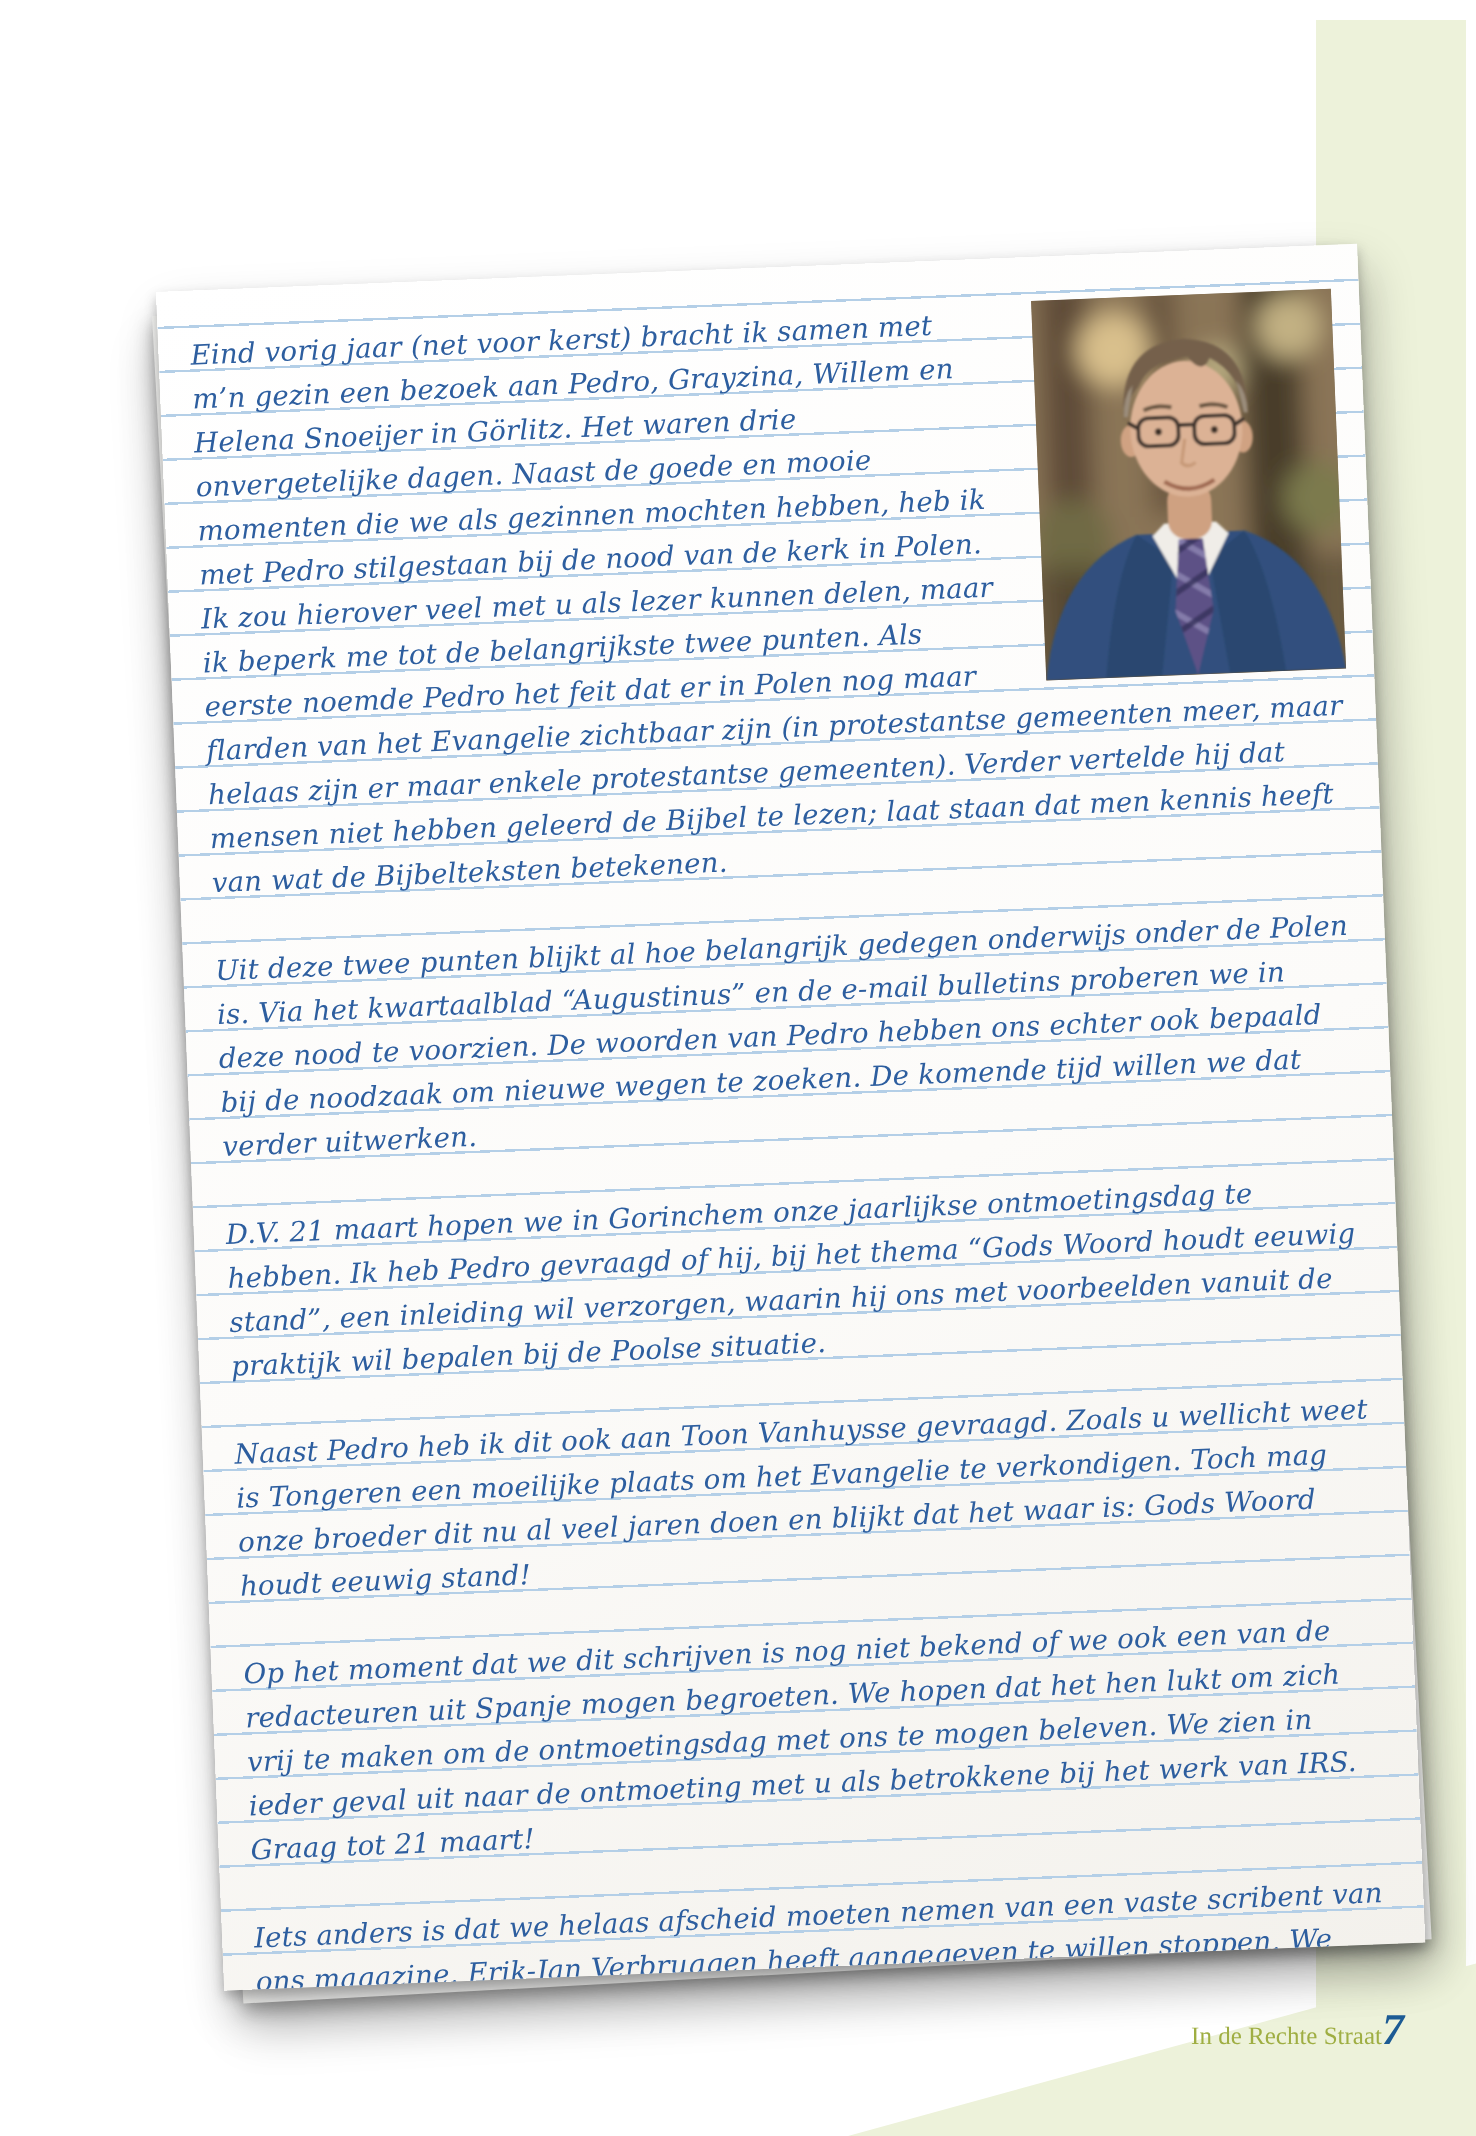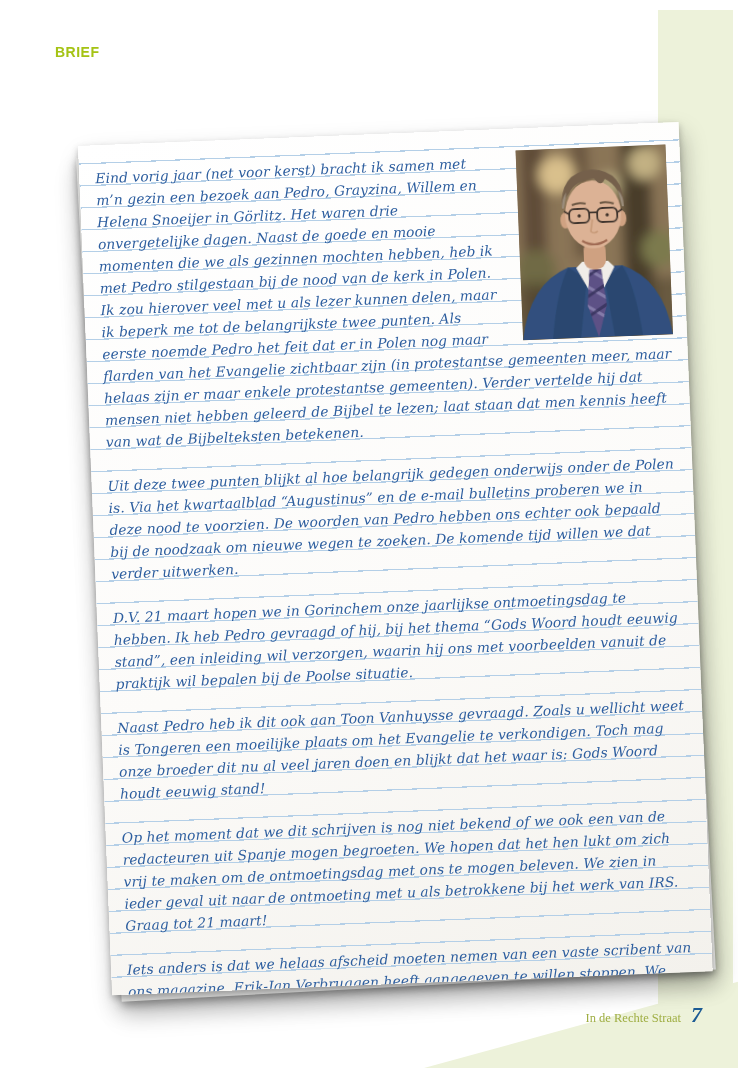--- a/index.html
+++ b/index.html
@@ -41,33 +41,32 @@
            font-size:13.8px;line-height:22px;color:#2d5e9f;letter-spacing:.1px;}
   .textcol p{margin:0 0 22px 0;}
 
   
   .photo{float:right;width:150px;height:190px;margin:0 0 6px 20px;
          overflow:hidden;background:#7d6a4e;}
   .photo svg{display:block;}
 
   
   .footer{position:absolute;right:36px;top:1002px;z-index:3;
-          display:flex;align-items:baseline;gap:10px;}
+          display:flex;align-items:baseline;}
   .mag{font-family:"Liberation Serif",serif;font-size:12.5px;color:#9fae43;}
   .pagenum{font-family:"Liberation Serif",serif;font-weight:700;font-size:22px;
            font-style:italic;color:#1c5b94;}
 </style>
 </head>
 <body>
 
 <div class="green-band"></div>
 <div class="green-wedge"></div>
 
 <div class="header">
-  <div class="kicker">BRIEF</div>
 </div>
 
 <div class="sheet2"></div>
 
 <div class="letter">
   <div class="rules"></div>
   <div class="textcol">
 
     <div class="photo">
       <svg width="150" height="190" viewBox="0 0 150 190" xmlns="http://www.w3.org/2000/svg">

